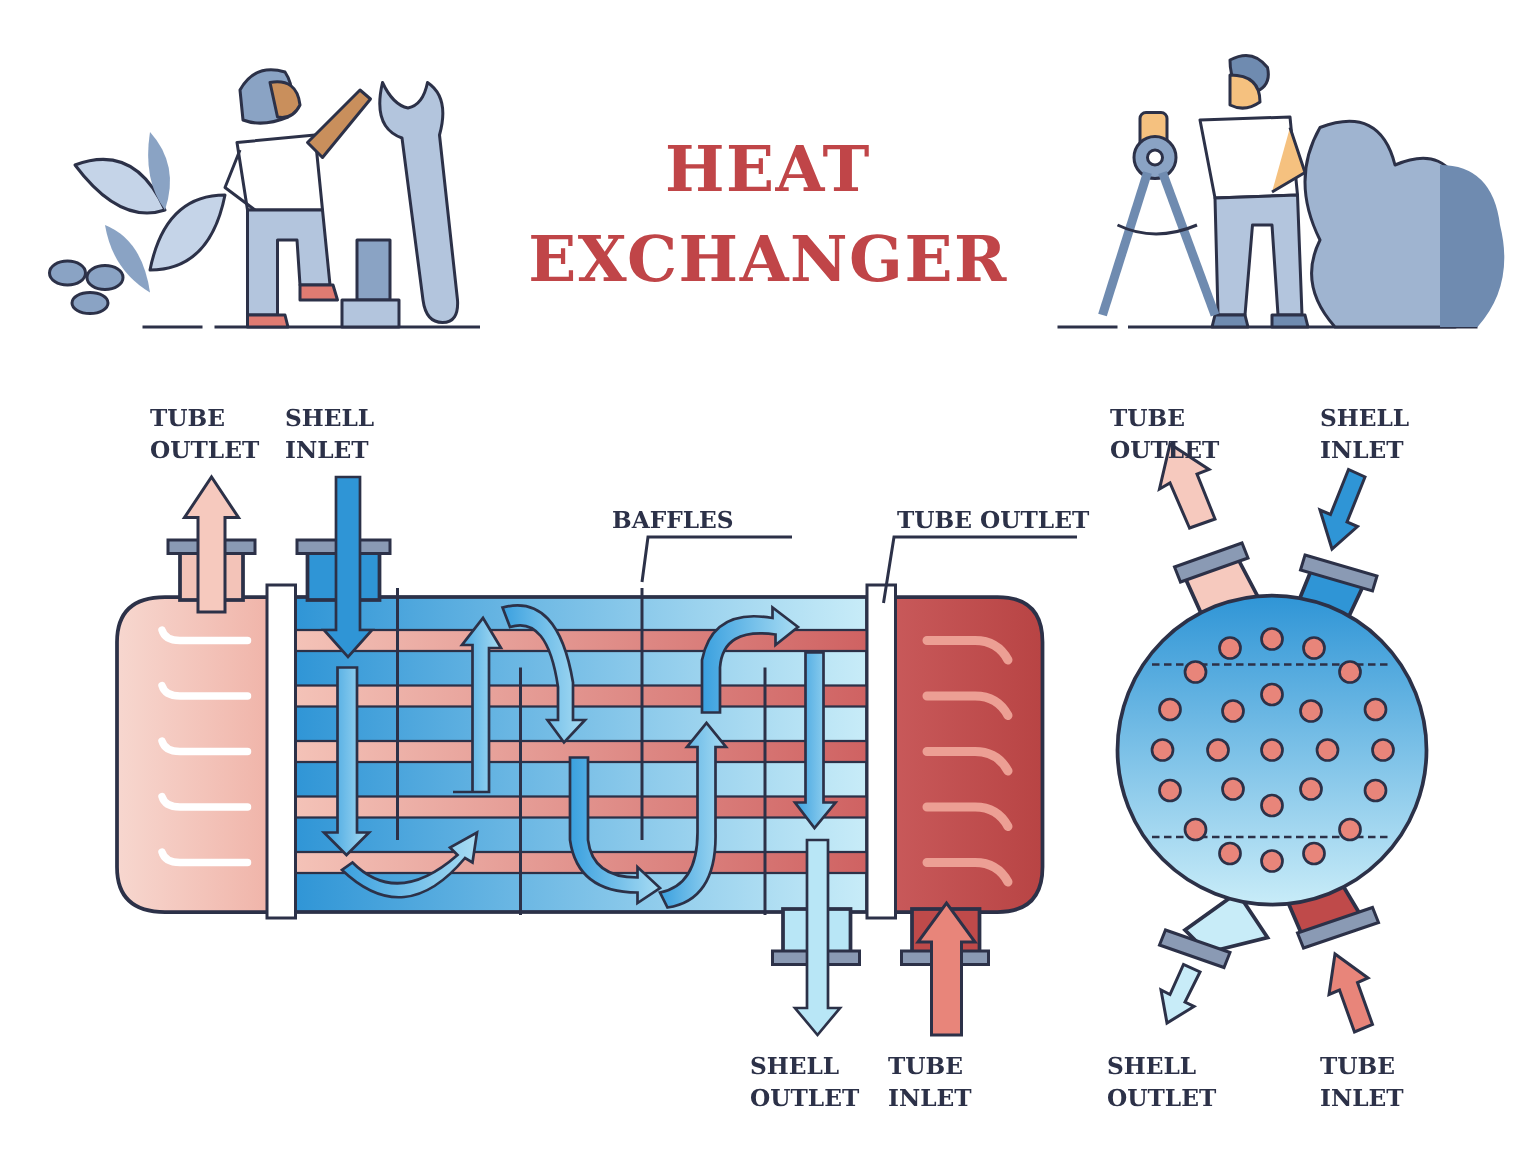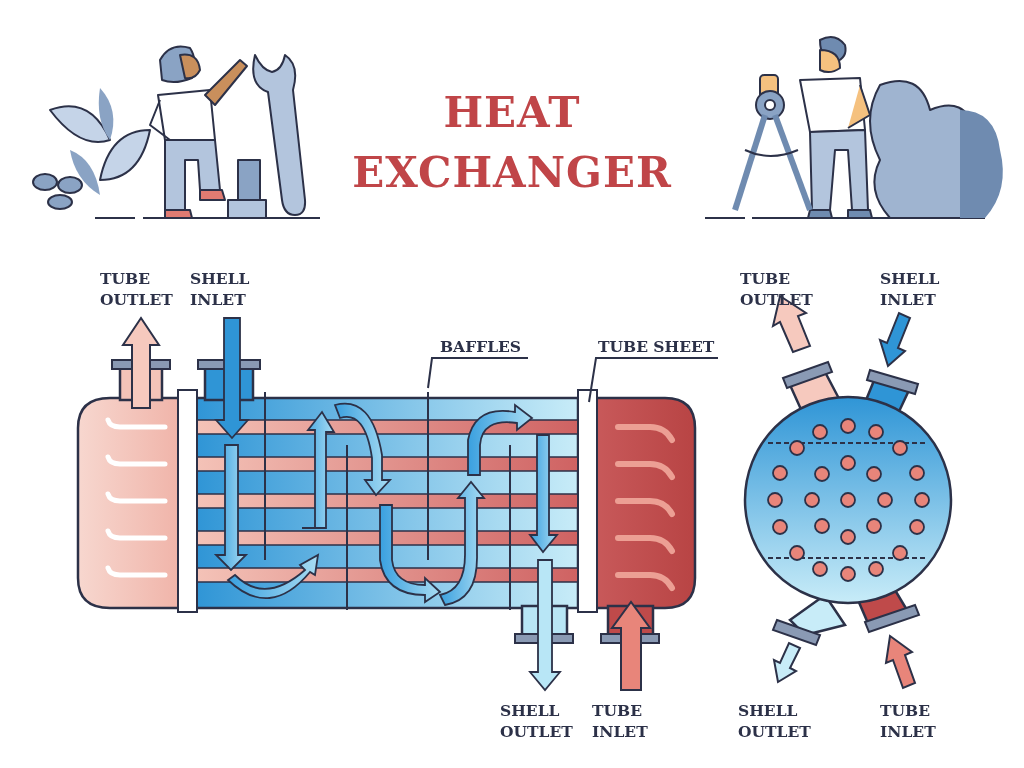--- a/index.html
+++ b/index.html
@@ -223,22 +223,22 @@
 </svg>
 
 <div class="label" style="left:100px; top:268px; width:90px;">
   <div>TUBE</div>
   <div>OUTLET</div>
 </div>
 <div class="label" style="left:190px; top:268px; width:80px;">
   <div>SHELL</div>
   <div>INLET</div>
 </div>
-<div class="label" style="left:440px; top:336px; width:100px;">BAFFLES</div>
-<div class="label" style="left:598px; top:336px; width:130px;">TUBE SHEET</div>
+<div class="label" style="left:408px; top:336px; width:100px;">BAFFLES</div>
+<div class="label" style="left:598px; top:336px; width:130px;">TUBE OUTLET</div>
 <div class="label" style="left:500px; top:700px; width:90px;">
   <div>SHELL</div>
   <div>OUTLET</div>
 </div>
 <div class="label" style="left:592px; top:700px; width:80px;">
   <div>TUBE</div>
   <div>INLET</div>
 </div>
 
 <div class="label" style="left:740px; top:268px; width:90px;">

